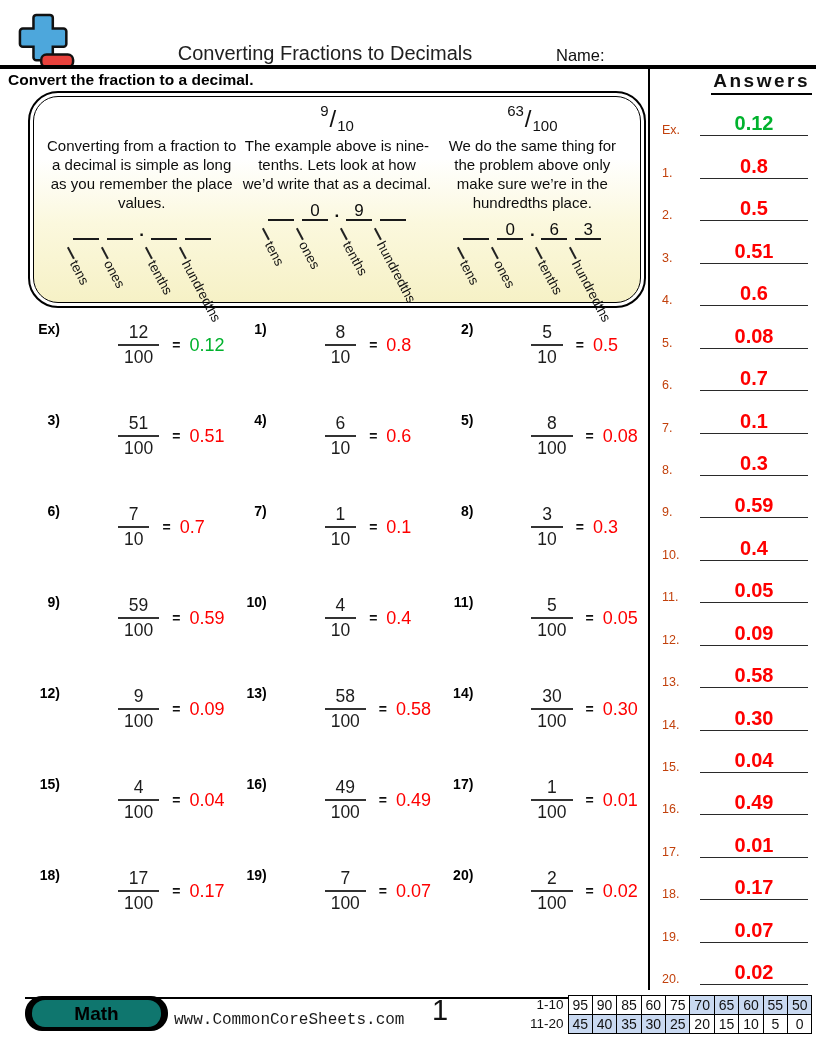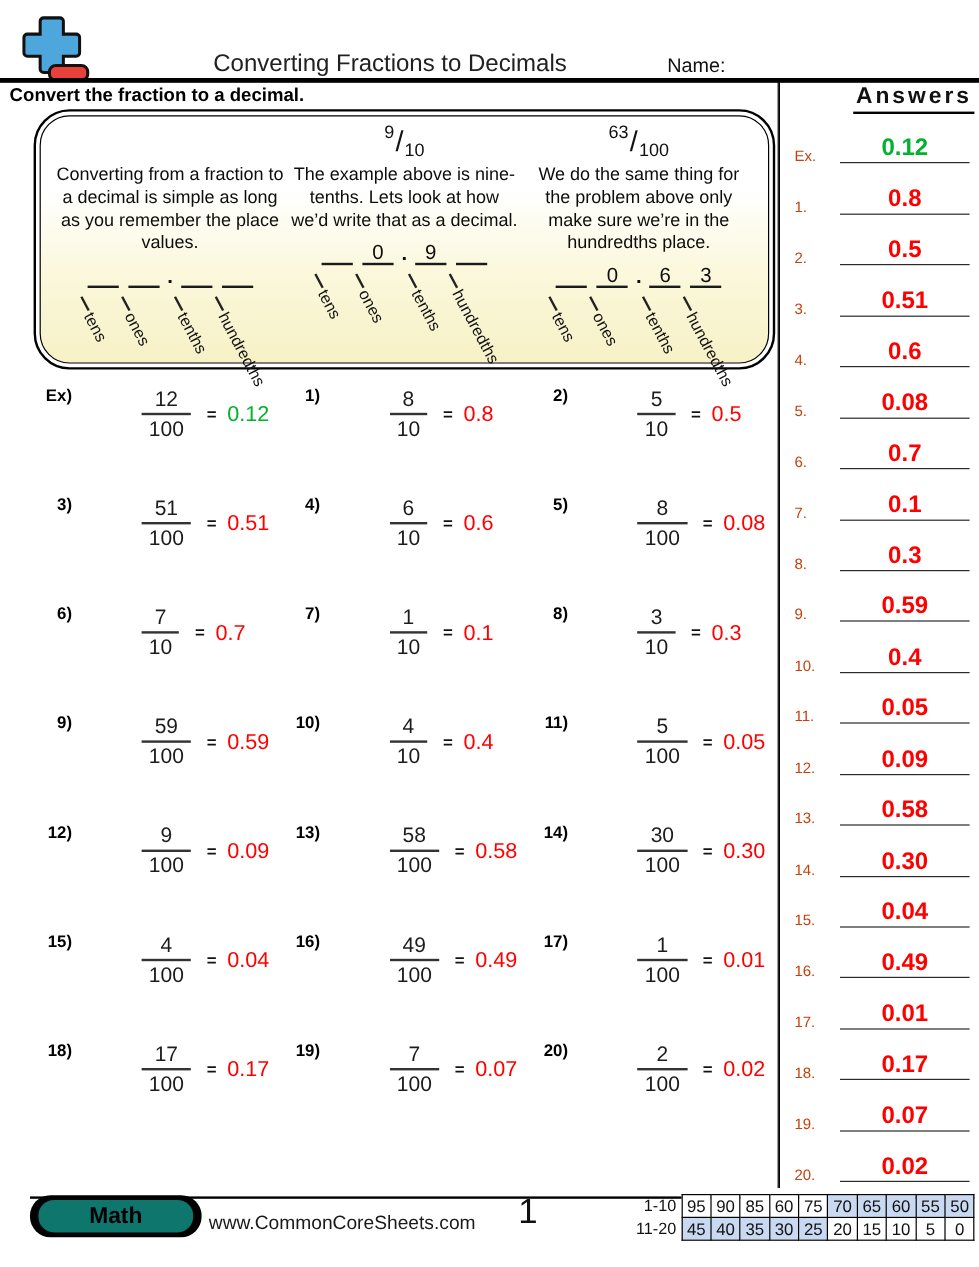--- a/index.html
+++ b/index.html
@@ -69,21 +69,21 @@
   .p-ans { font-size:18px; color:var(--red); }
   .p-ans.green { color:var(--green); }
 
   
   .footer-rule { position:absolute; left:25px; top:997px; width:787px; height:2.4px; background:#000; }
   .math-badge { position:absolute; left:25px; top:996px; width:143px; height:35px;
                 background:#000; border-radius:17px; }
   .math-pill { position:absolute; left:7px; top:4px; right:7px; bottom:4px; background:#0f766e;
                border-radius:13px; text-align:center; line-height:27px; font-size:19px;
                font-weight:bold; color:#000; }
-  .website { position:absolute; left:174px; top:1011px; font-size:16px; color:#1a1a1a; }
+  .website { position:absolute; left:174px; top:1011px; font-size:16px; color:#1a1a1a;font-family:Liberation Mono, monospace; }
   .page-num { position:absolute; left:418px; top:994px; width:44px; text-align:center;
               font-size:29px; color:#111; }
   .score-table { position:absolute; left:528px; top:995px; border-collapse:collapse;
                  font-size:14px; color:#111; }
   .score-table td { width:24.4px; height:18.8px; border:1.4px solid #000;
                     text-align:center; padding:0; background:#fff; }
   .score-table td.lbl { border:none; background:transparent; font-size:13.5px;
                         padding-right:4px; text-align:right; width:40px; }
   .score-table td.hl { background:var(--score-blue); }
 </style>

